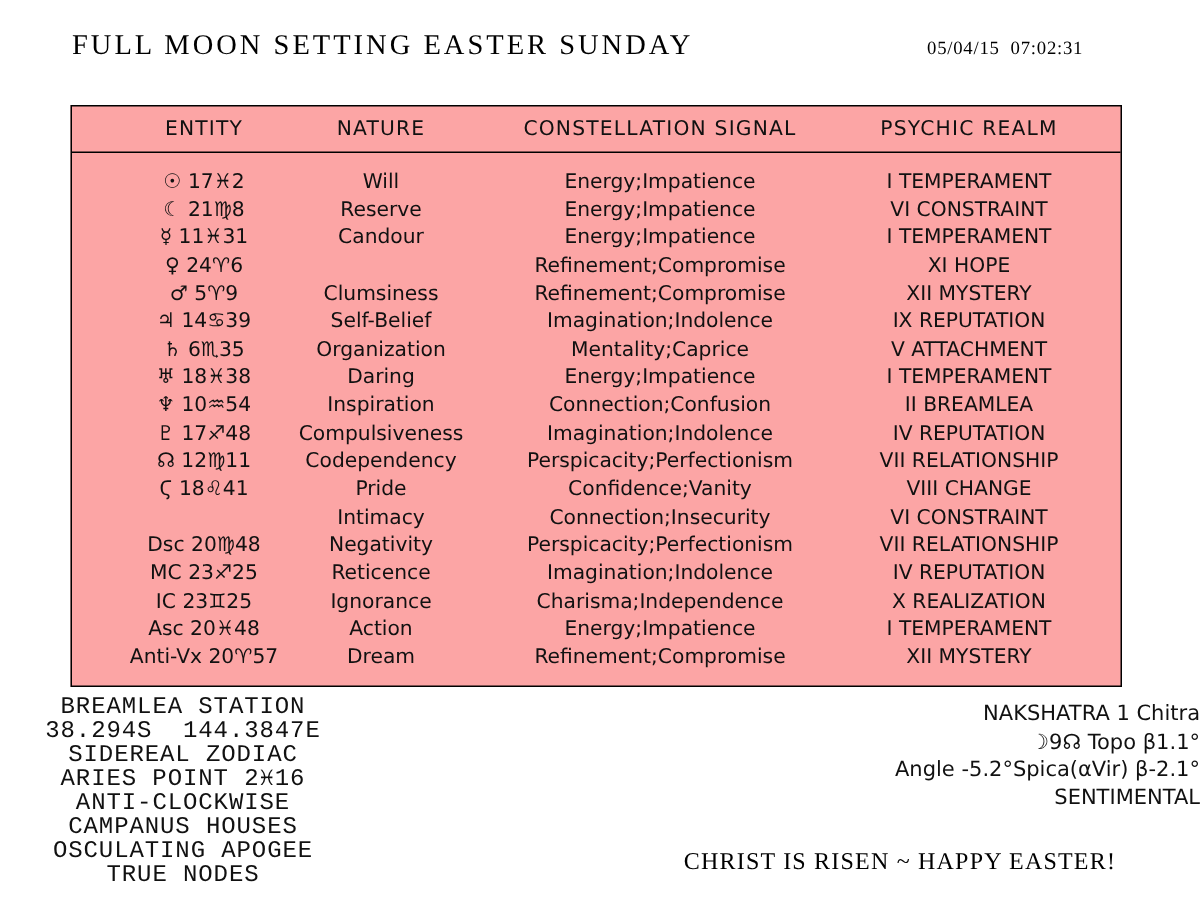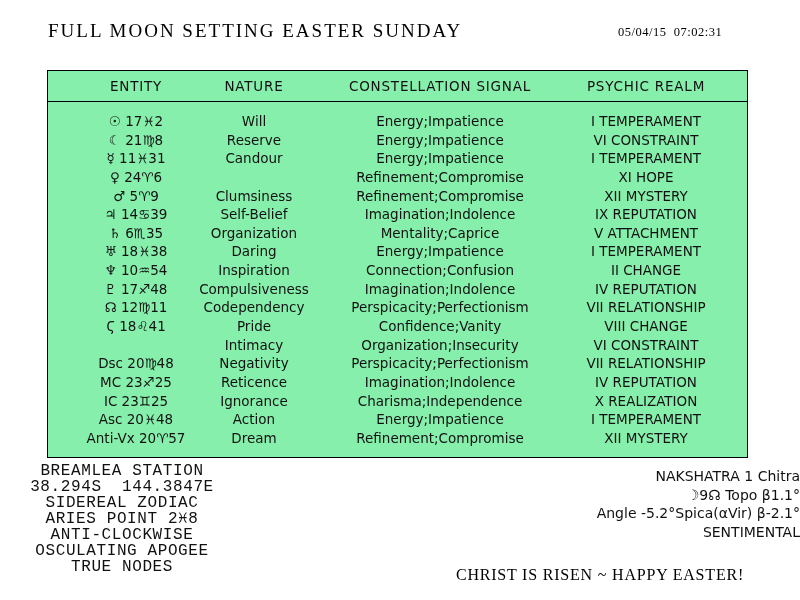--- a/index.html
+++ b/index.html
@@ -17,21 +17,21 @@
   }
   .page-datetime{
     position:absolute;left:618px;top:25px;
     font-family:"Liberation Serif",serif;
     font-size:12.5px;letter-spacing:.5px;color:#000;
     white-space:pre;
   }
   
   .report-table{
     position:absolute;left:47px;top:70px;width:701px;height:388px;
-    border:1.5px solid #000;box-sizing:border-box;background:#86efac;
+    border:1.5px solid #000;box-sizing:border-box;background:#fca5a5;
   }
   .thead{
     position:relative;height:31px;border-bottom:1.5px solid #000;box-sizing:border-box;
   }
   .thead .cell{
     position:absolute;top:0;height:31px;line-height:31px;
     text-align:center;font-size:13.5px;letter-spacing:.8px;color:#111;
   }
   .tbody{position:relative;padding-top:10px;}
   .row{position:relative;height:18.65px;}
@@ -125,21 +125,21 @@
       <div class="row">
         <span class="cell col-entity">♅ 18♓38</span>
         <span class="cell col-nature">Daring</span>
         <span class="cell col-signal">Energy;Impatience</span>
         <span class="cell col-realm">I TEMPERAMENT</span>
       </div>
       <div class="row">
         <span class="cell col-entity">♆ 10♒54</span>
         <span class="cell col-nature">Inspiration</span>
         <span class="cell col-signal">Connection;Confusion</span>
-        <span class="cell col-realm">II CHANGE</span>
+        <span class="cell col-realm">II BREAMLEA</span>
       </div>
       <div class="row">
         <span class="cell col-entity">♇ 17♐48</span>
         <span class="cell col-nature">Compulsiveness</span>
         <span class="cell col-signal">Imagination;Indolence</span>
         <span class="cell col-realm">IV REPUTATION</span>
       </div>
       <div class="row">
         <span class="cell col-entity">☊ 12♍11</span>
         <span class="cell col-nature">Codependency</span>
@@ -147,21 +147,21 @@
         <span class="cell col-realm">VII RELATIONSHIP</span>
       </div>
       <div class="row">
         <span class="cell col-entity">Ϛ 18♌41</span>
         <span class="cell col-nature">Pride</span>
         <span class="cell col-signal">Confidence;Vanity</span>
         <span class="cell col-realm">VIII CHANGE</span>
       </div>
       <div class="row">
         <span class="cell col-nature">Intimacy</span>
-        <span class="cell col-signal">Organization;Insecurity</span>
+        <span class="cell col-signal">Connection;Insecurity</span>
         <span class="cell col-realm">VI CONSTRAINT</span>
       </div>
       <div class="row">
         <span class="cell col-entity">Dsc 20♍48</span>
         <span class="cell col-nature">Negativity</span>
         <span class="cell col-signal">Perspicacity;Perfectionism</span>
         <span class="cell col-realm">VII RELATIONSHIP</span>
       </div>
       <div class="row">
         <span class="cell col-entity">MC 23♐25</span>
@@ -187,22 +187,23 @@
         <span class="cell col-signal">Refinement;Compromise</span>
         <span class="cell col-realm">XII MYSTERY</span>
       </div>
     </div>
 </div>
 
 <div class="settings-block">
     <div class="line">BREAMLEA STATION</div>
     <div class="line">38.294S  144.3847E</div>
     <div class="line">SIDEREAL ZODIAC</div>
-    <div class="line">ARIES POINT 2♓8</div>
+    <div class="line">ARIES POINT 2♓16</div>
     <div class="line">ANTI-CLOCKWISE</div>
+    <div class="line">CAMPANUS HOUSES</div>
     <div class="line">OSCULATING APOGEE</div>
     <div class="line">TRUE NODES</div>
   </div>
 
 <div class="nakshatra-block">
     <div class="line">NAKSHATRA 1 Chitra</div>
     <div class="line">☽9☊ Topo β1.1°</div>
     <div class="line">Angle -5.2°Spica(αVir) β-2.1°</div>
     <div class="line">SENTIMENTAL</div>
   </div>

